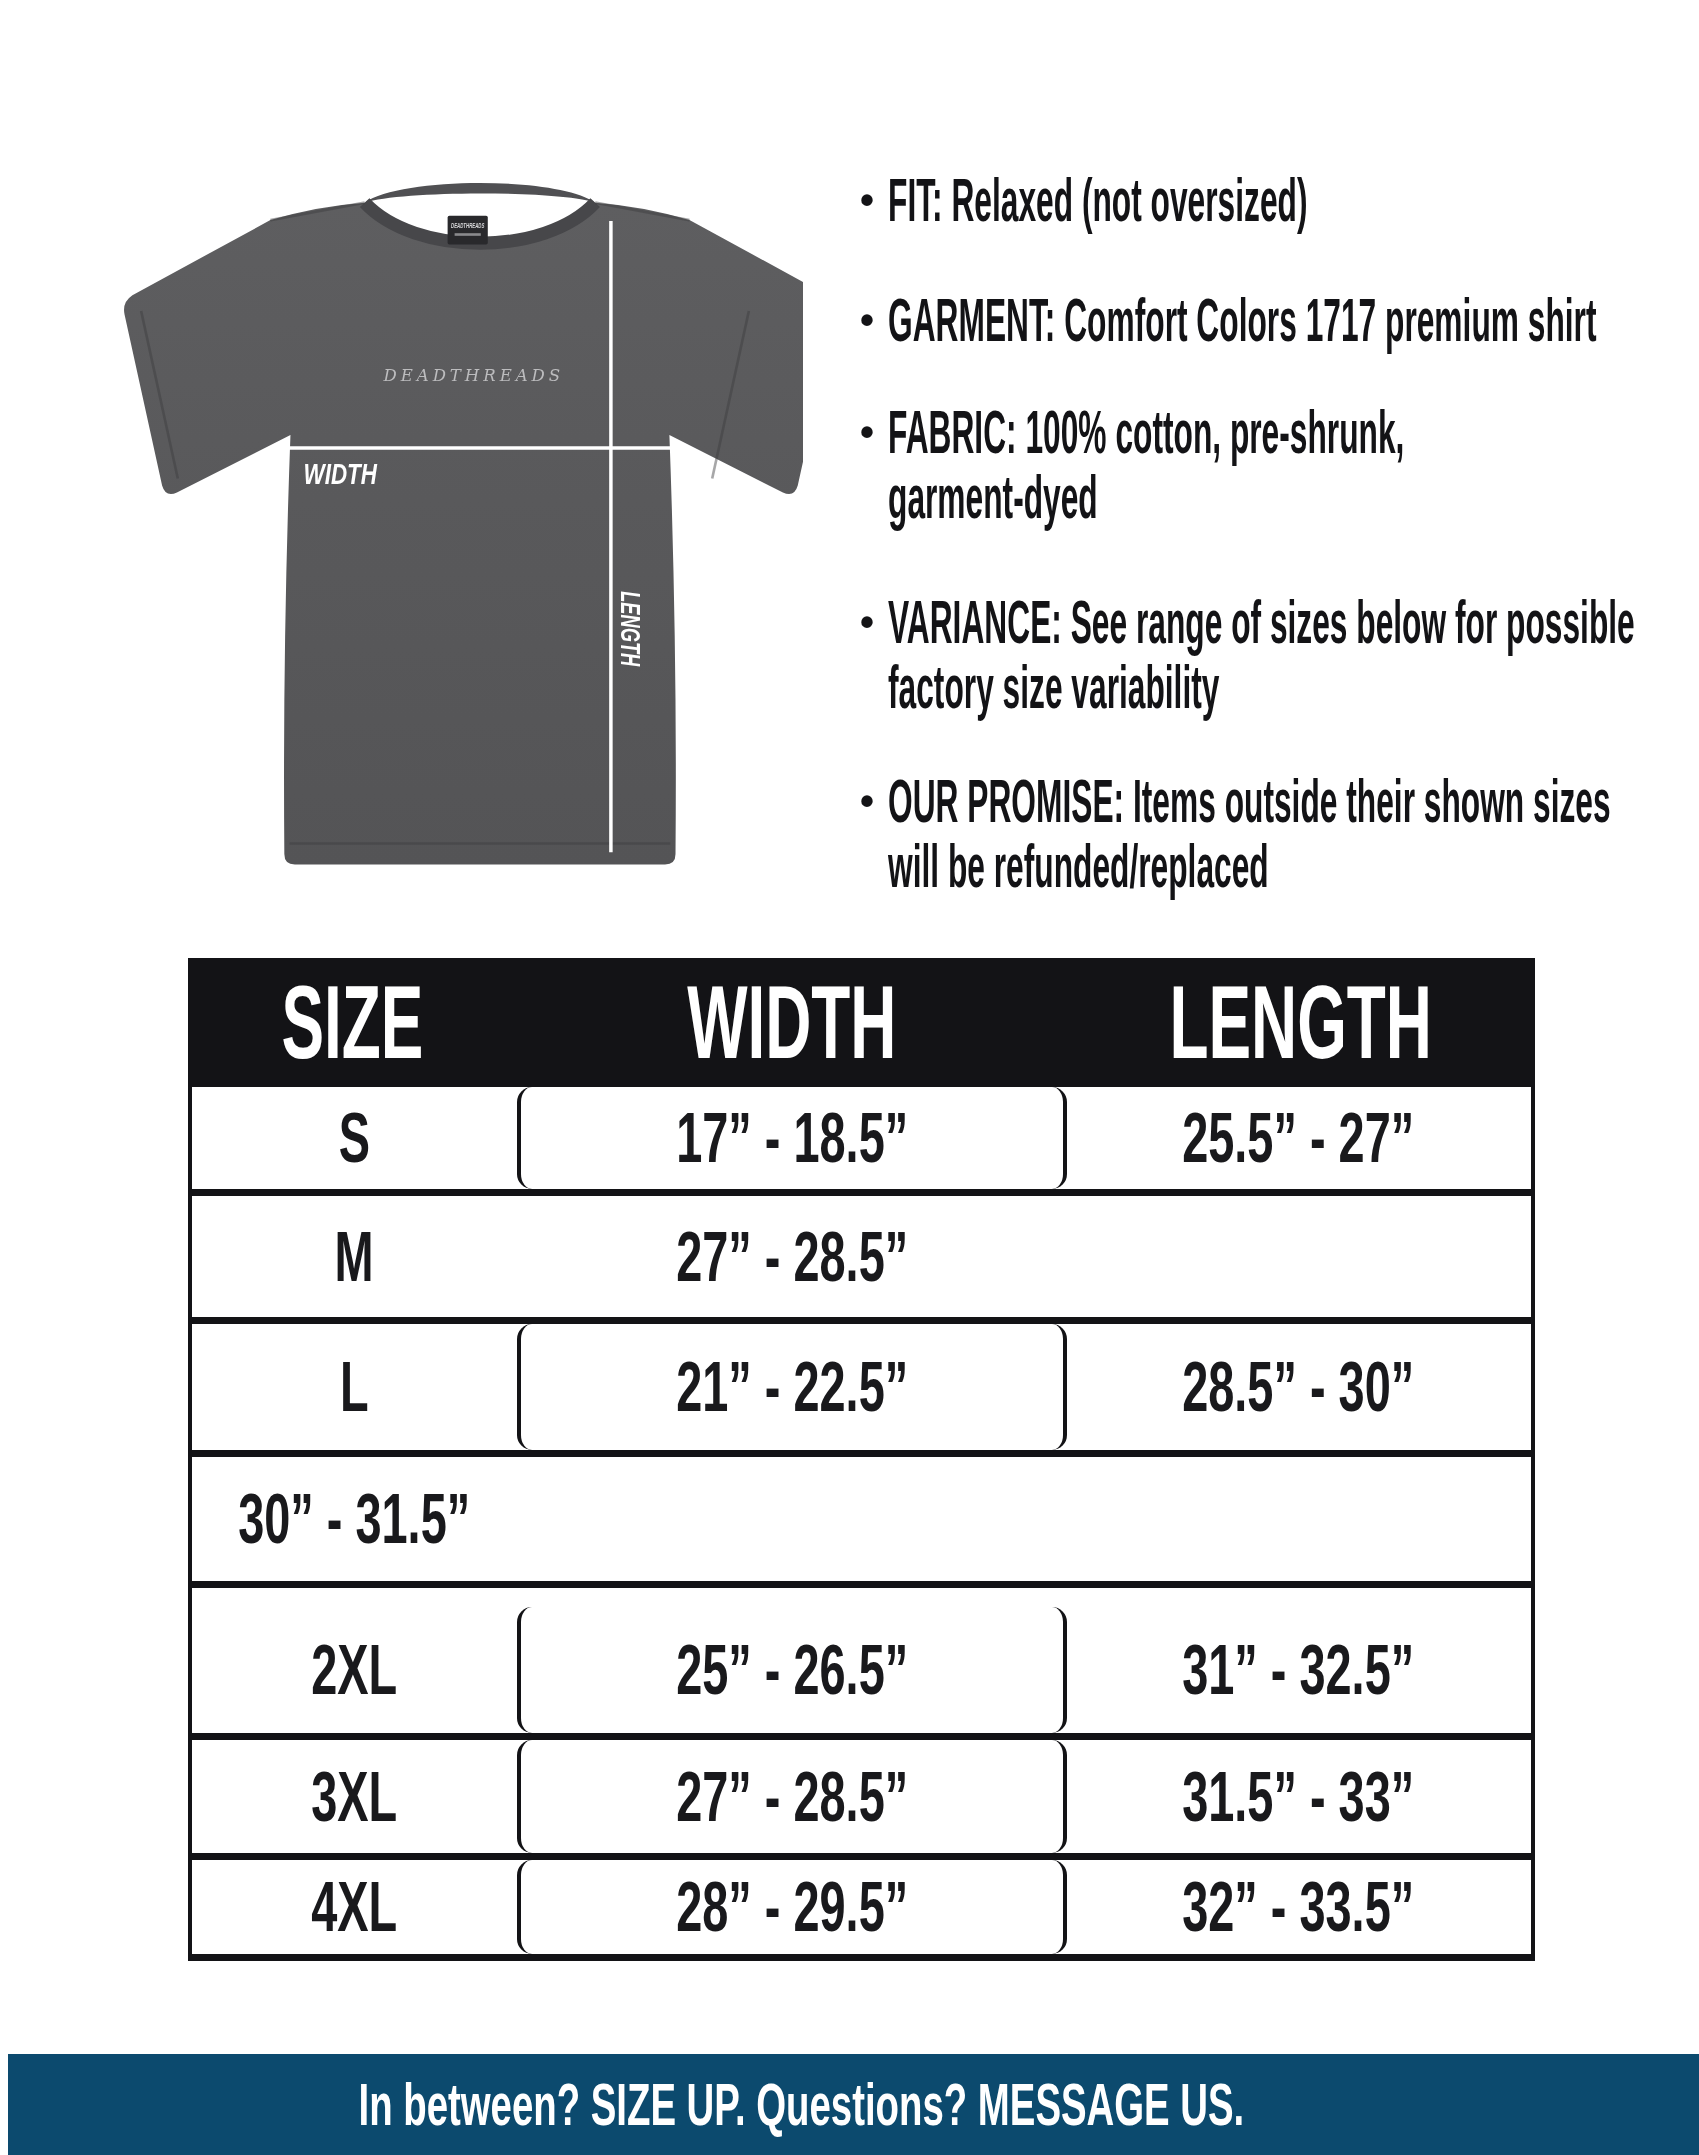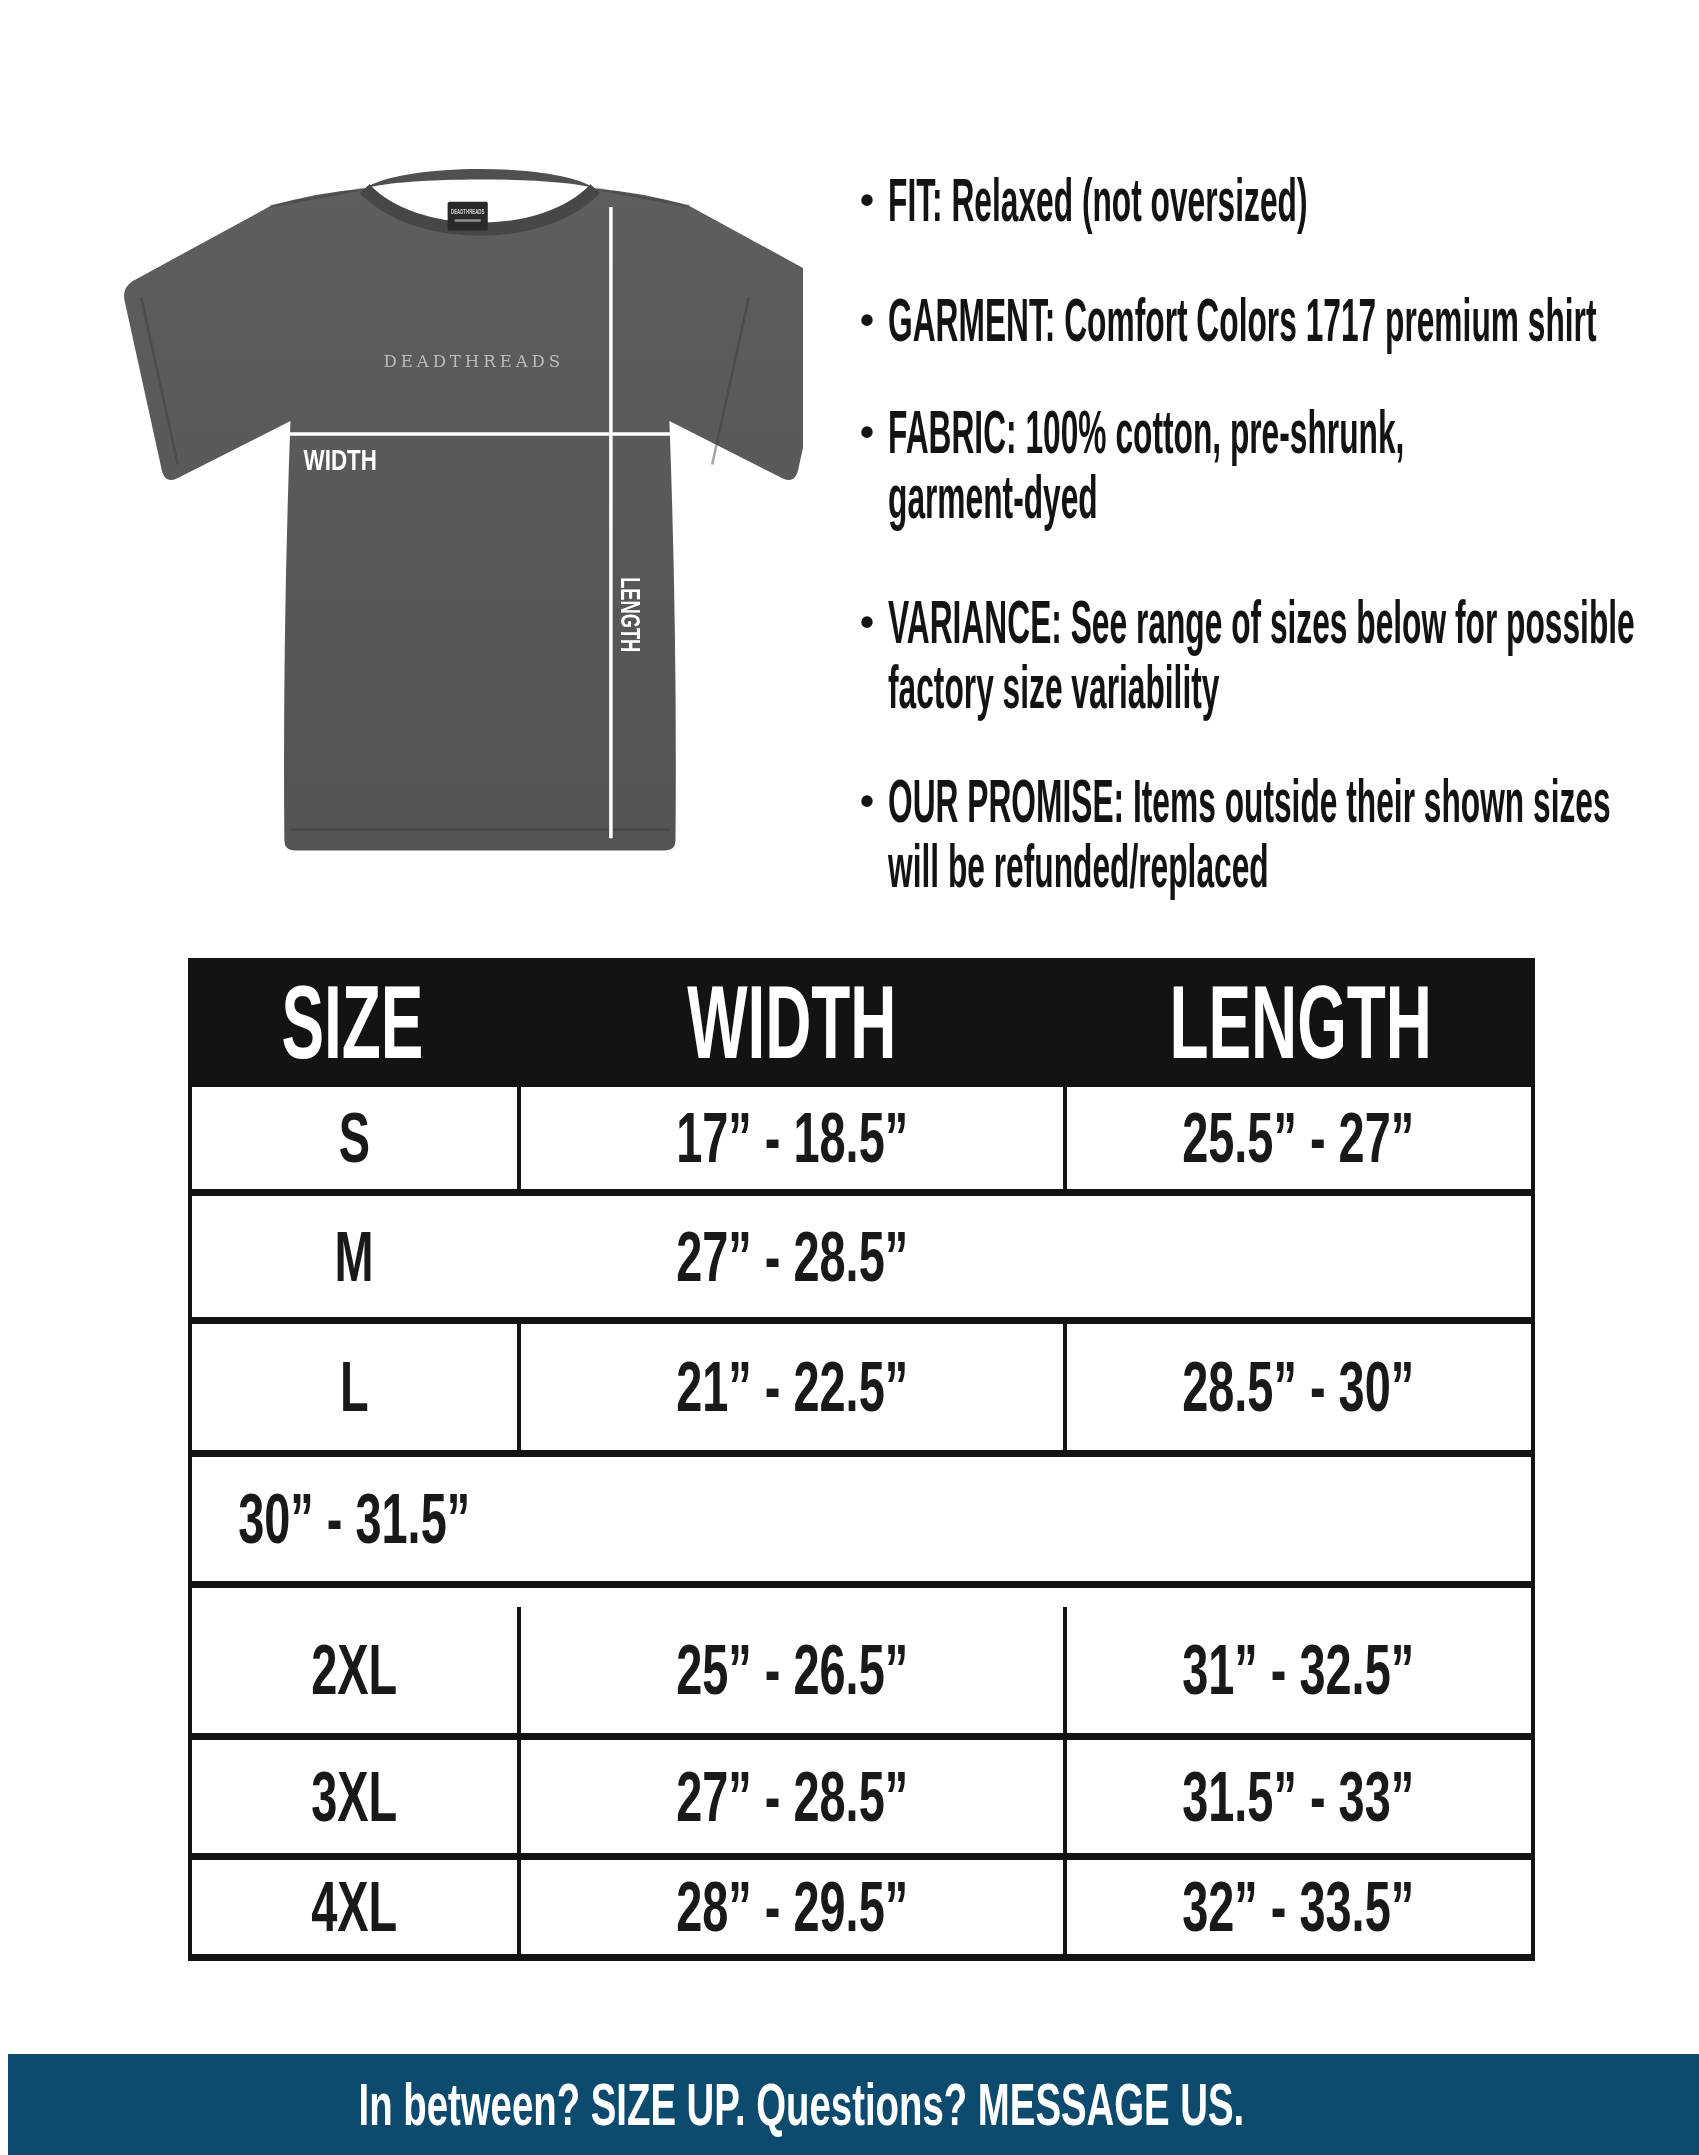--- a/index.html
+++ b/index.html
@@ -8,21 +8,21 @@
   .page {
     position:relative;
     width:1700px;
     height:2156px;
     background:#ffffff;
     font-family:"Liberation Sans", sans-serif;
     overflow:hidden;
   }
 
   
-  .shirt-wrap { position:absolute; left:87px; top:108px; width:716px; height:769px; }
+  .shirt-wrap { position:absolute; left:87px; top:122px; width:716px; height:769px;font-style:italic; }
 
   
   .bullet { position:absolute; left:860px; display:flex; align-items:flex-start; }
   .bullet .dot {
     flex:0 0 auto; width:28px;
     font-size:40px; line-height:65px; font-weight:bold; color:#131316;
   }
   .bullet .btxt {
     transform:scaleX(0.52); transform-origin:left top;
     font-weight:bold; font-size:61px; line-height:65px;
@@ -53,21 +53,21 @@
   .trow:nth-child(2) { height:128px; }
   .trow:nth-child(3) { height:133px; }
   .trow:nth-child(4) { height:131px; }
   .trow:nth-child(5) { height:133px;margin-top:19px; }
   .trow:nth-child(6) { height:120px;text-align:center; }
   .trow:nth-child(7) { height:101px; }
   .cell {
     display:flex; align-items:center; justify-content:center;
     font-weight:bold; font-size:70px; color:#19191c;
   }
-  .cell.mid { border-left:4.4px solid #131316; border-right:4.4px solid #131316; }
+  .cell.mid { border-left:4.4px solid #131316; border-right:4.4px solid #131316;border-radius:15px; }
   .cell span { display:inline-block; transform:scaleX(0.67); transform-origin:center; white-space:nowrap; }
 
   
   .footer { position:absolute; left:8px; top:2054px; width:1700px; height:101px; background:#0c4a6e; }
   .footer .msg {
     position:absolute; left:0; top:0; width:1586px; height:101px;
     display:flex; align-items:center; justify-content:center;
   }
   .footer .msg span {
     display:inline-block; transform:scaleX(0.65); transform-origin:center;

